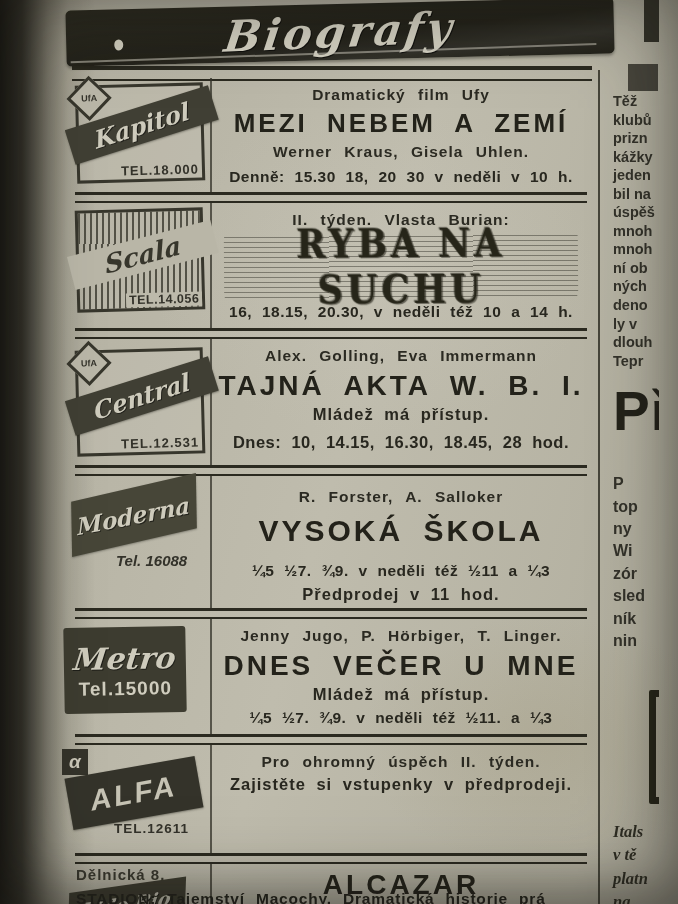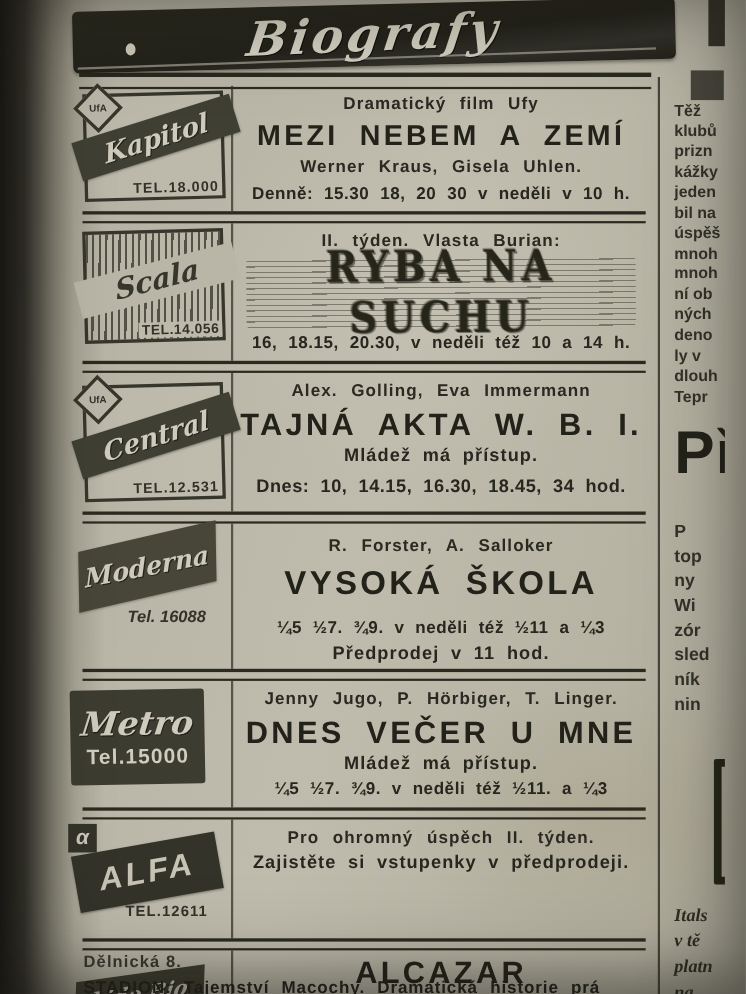--- a/index.html
+++ b/index.html
@@ -176,21 +176,21 @@
           <div class="diag-band" style="top:26px;">
               <span class="logo-script">Central</span>
             </div>
           <div class="tel">TEL.12.531</div>
         </div>
       </div>
       <div class="text-col">
         <div class="l-sub">Alex. Golling, Eva Immermann</div>
         <div class="l-title" style="font-size:28px;">TAJNÁ AKTA W. B. I.</div>
         <div class="l-note">Mládež má přístup.</div>
-        <div class="l-times" style="font-size:16.5px;margin-top:7px;">Dnes: 10, 14.15, 16.30, 18.45, 34 hod.</div>
+        <div class="l-times" style="font-size:16.5px;margin-top:7px;">Dnes: 10, 14.15, 16.30, 18.45, 28 hod.</div>
       </div>
     </section>
     <div class="sep"></div>
 
     <section class="row row-moderna">
       <div class="logo-col logo-moderna">
         <div class="para">
             <span class="logo-script">Moderna</span>
           </div>
         <div class="tel">Tel. 16088</div>

